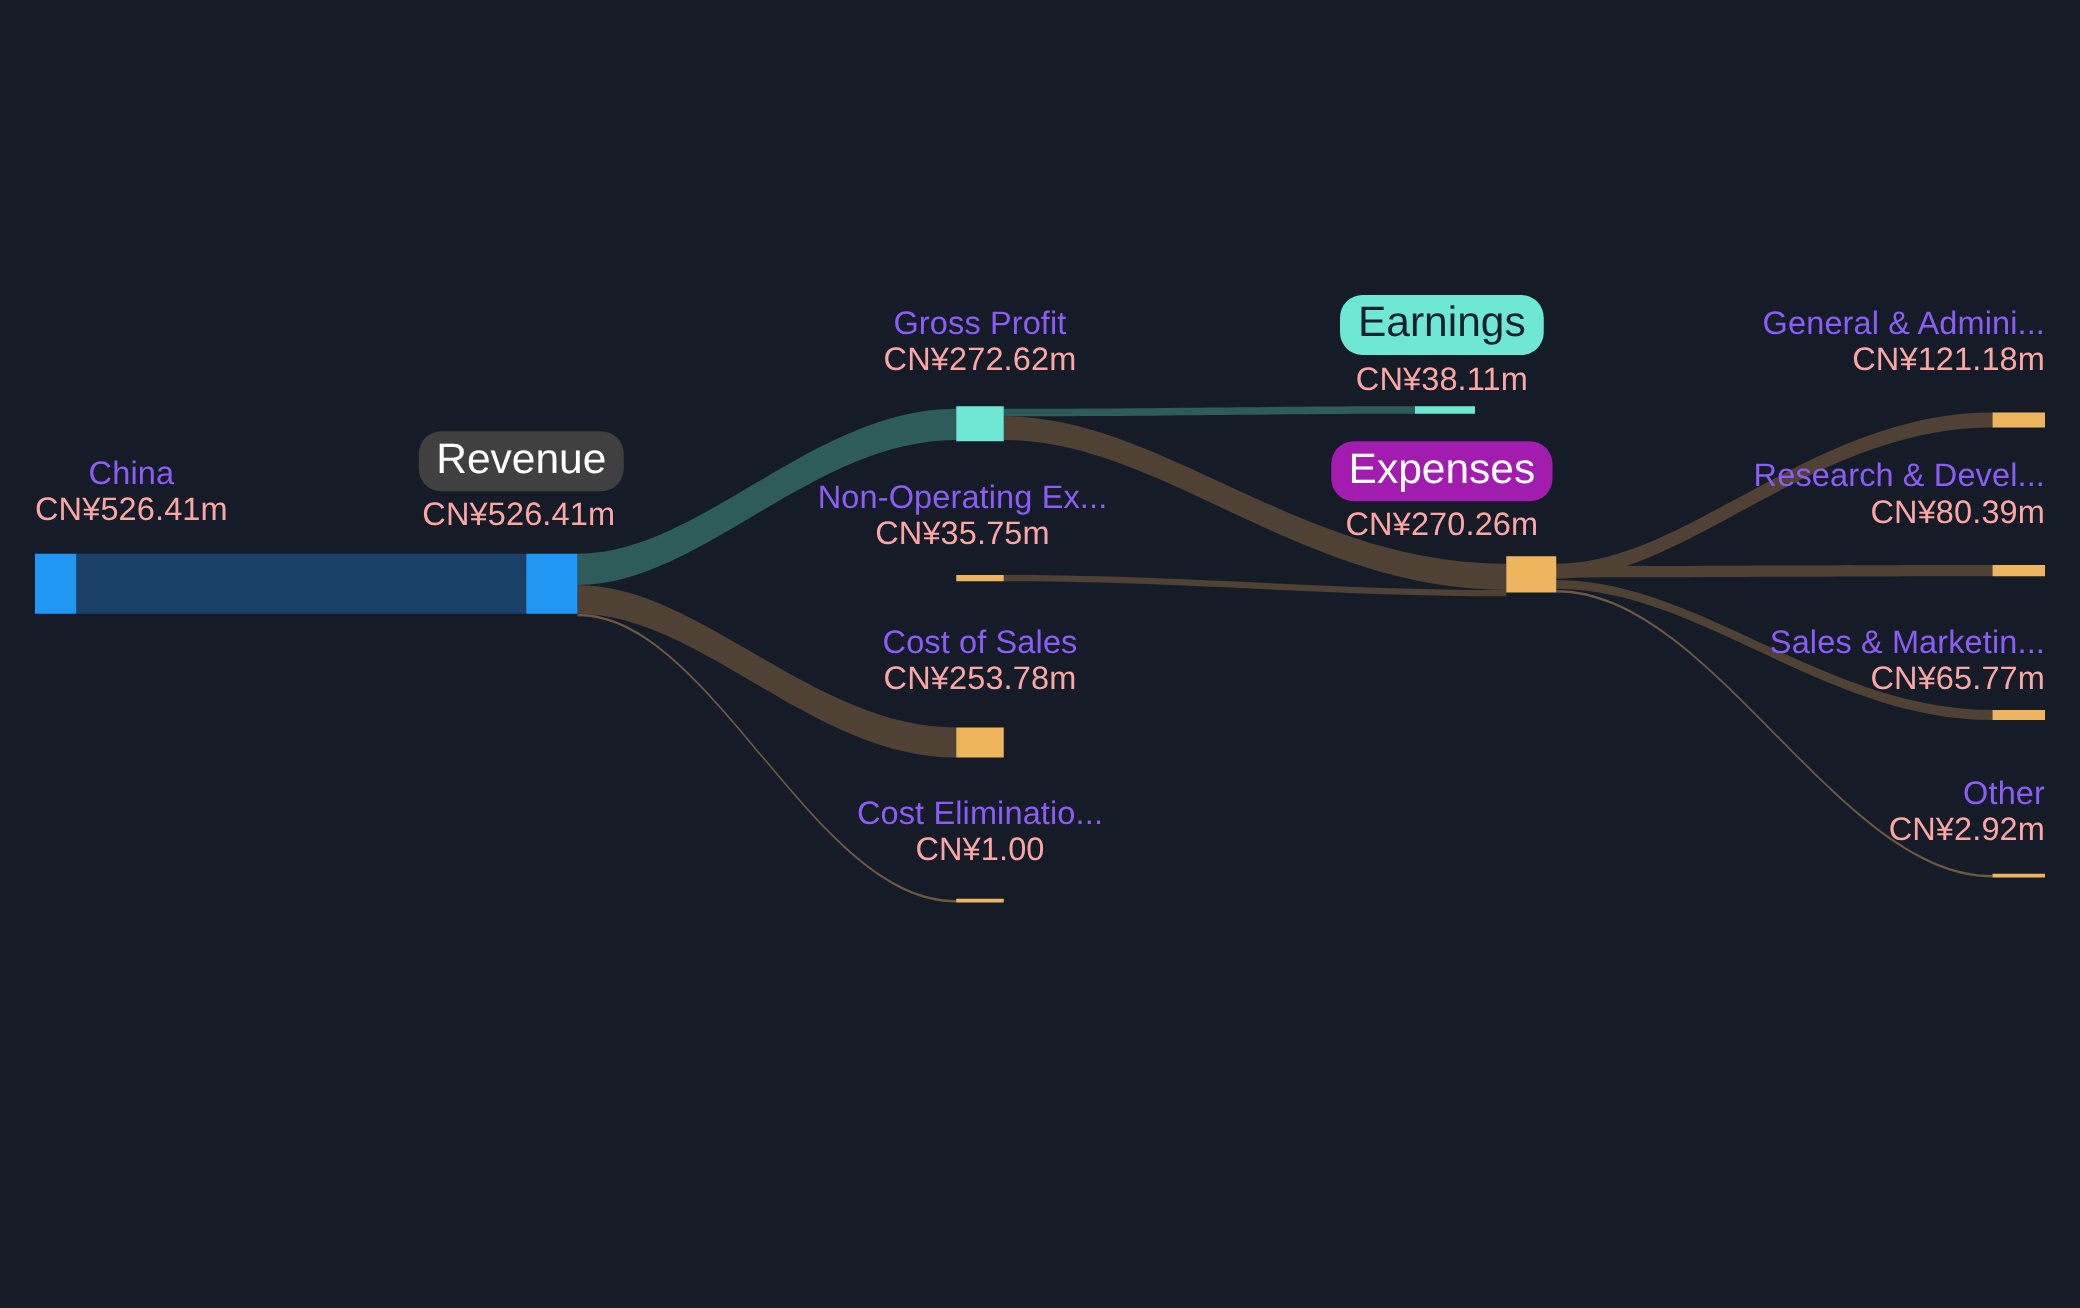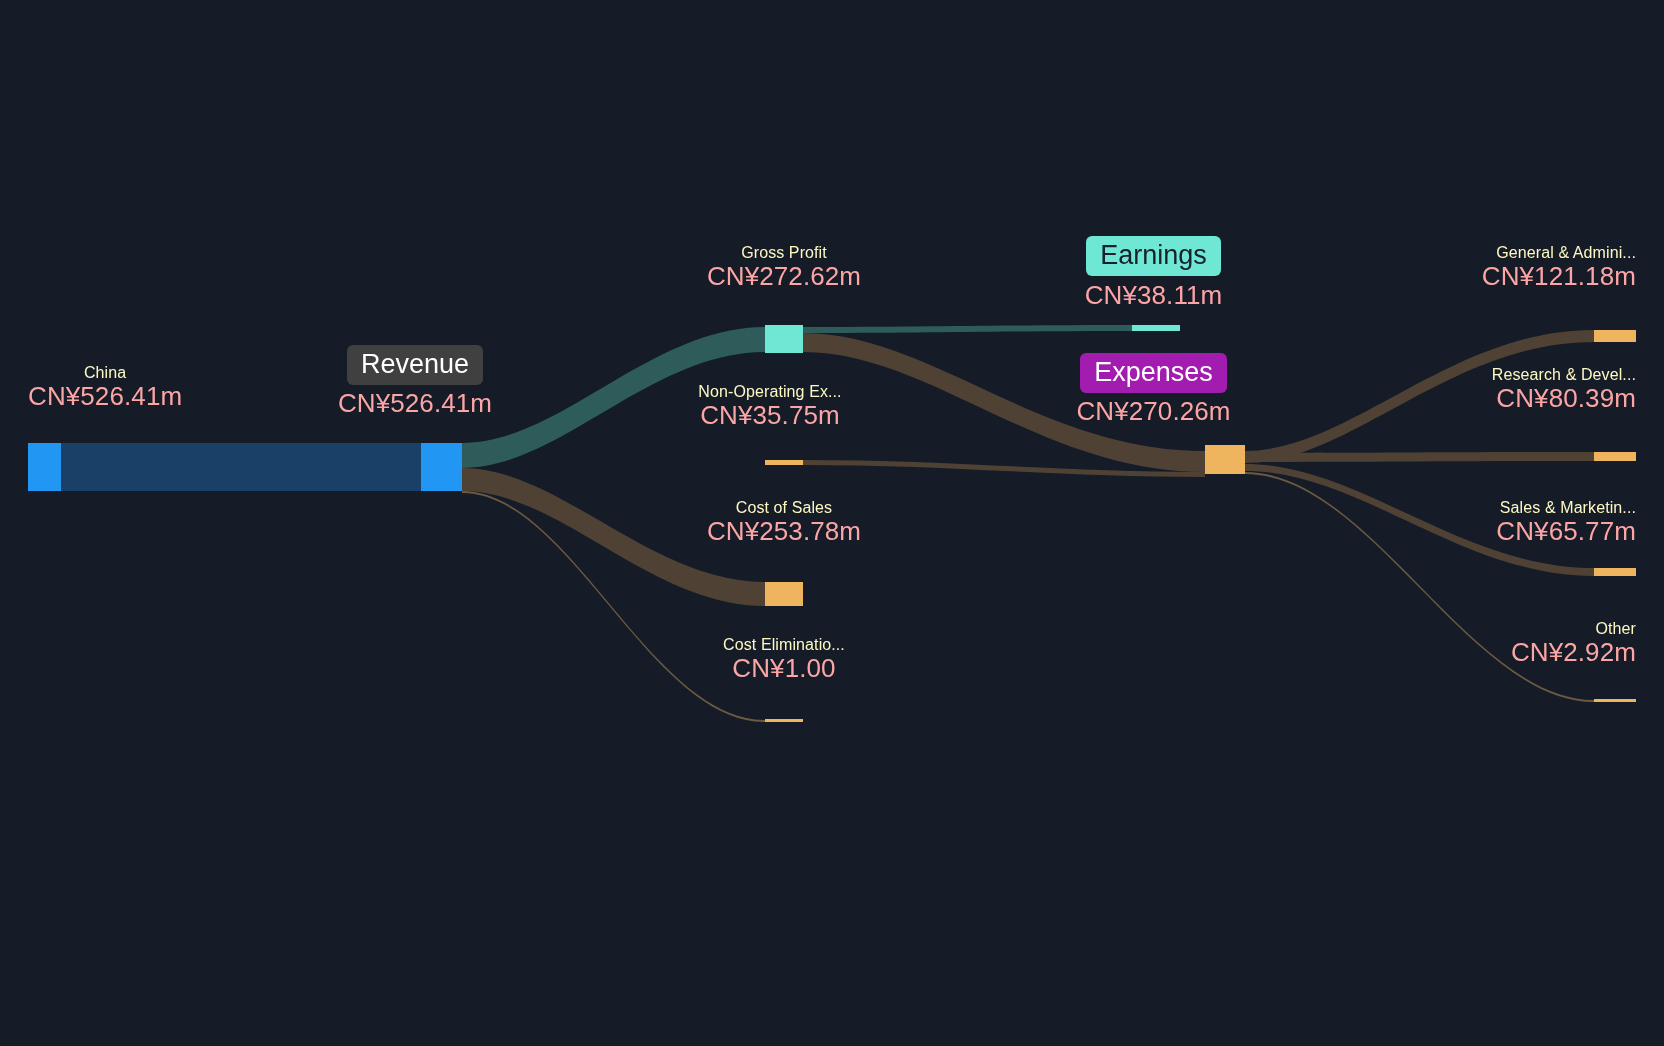--- a/index.html
+++ b/index.html
@@ -22,39 +22,39 @@
     height: 1046px;
     display: block;
   }
   .lbl {
     position: absolute;
     white-space: nowrap;
     line-height: 1.12;
   }
   .lbl .name {
     display: block;
-    font-size: 16px;
-    color: #fef9c3;
+    font-size: 26px;
+    color: #8b5cf6;
     letter-spacing: 0.1px;
   }
   .lbl .val {
     display: block;
     font-size: 26px;
     color: #fca5a5;
     letter-spacing: 0.1px;
   }
   .lbl.right  { text-align: right; }
   .lbl.center { text-align: center; }
   .lbl.left   { text-align: center; }
 
   .pill {
     display: inline-block;
-    border-radius: 6px;
+    border-radius: 18px;
     padding: 5px 14px 7px 14px;
-    font-size: 27px;
+    font-size: 34px;
     line-height: 1.05;
   }
   .pill.revenue  { background: #404040; color: #ffffff; }
   .pill.earnings { background: #6ee7d4; color: #17202b; }
   .pill.expenses { background: #a21caf; color: #ffffff; }
 </style>
 </head>
 <body>
 
 <div id="stage">

